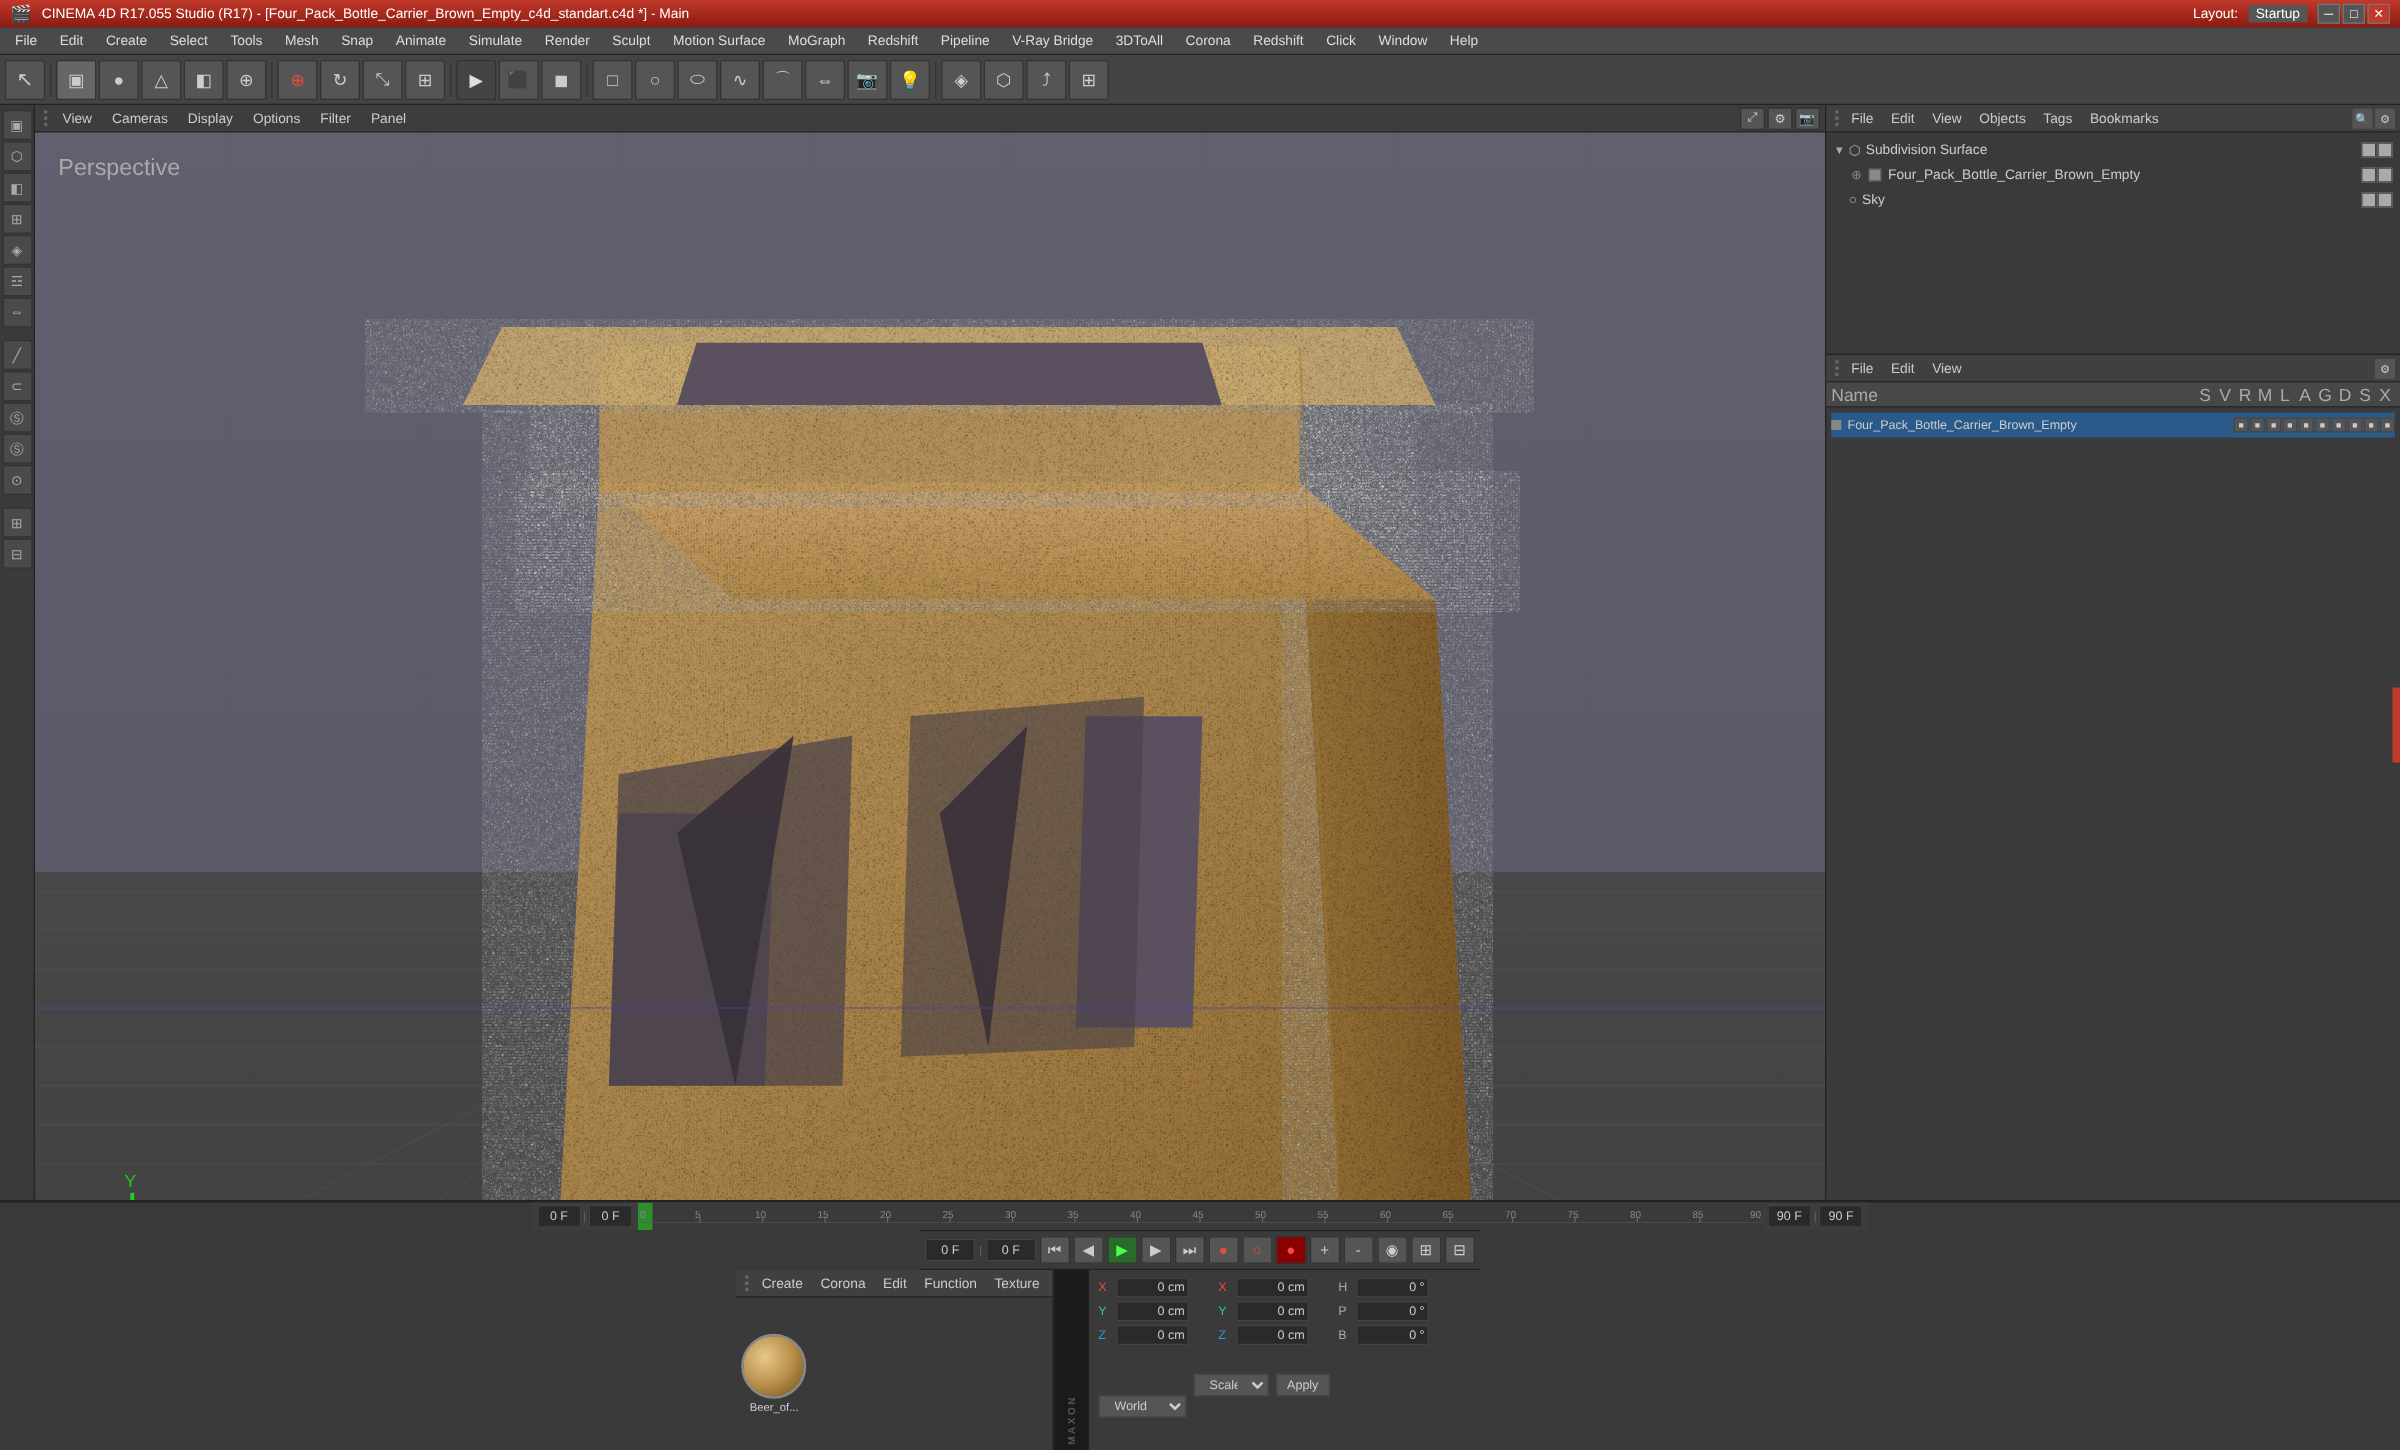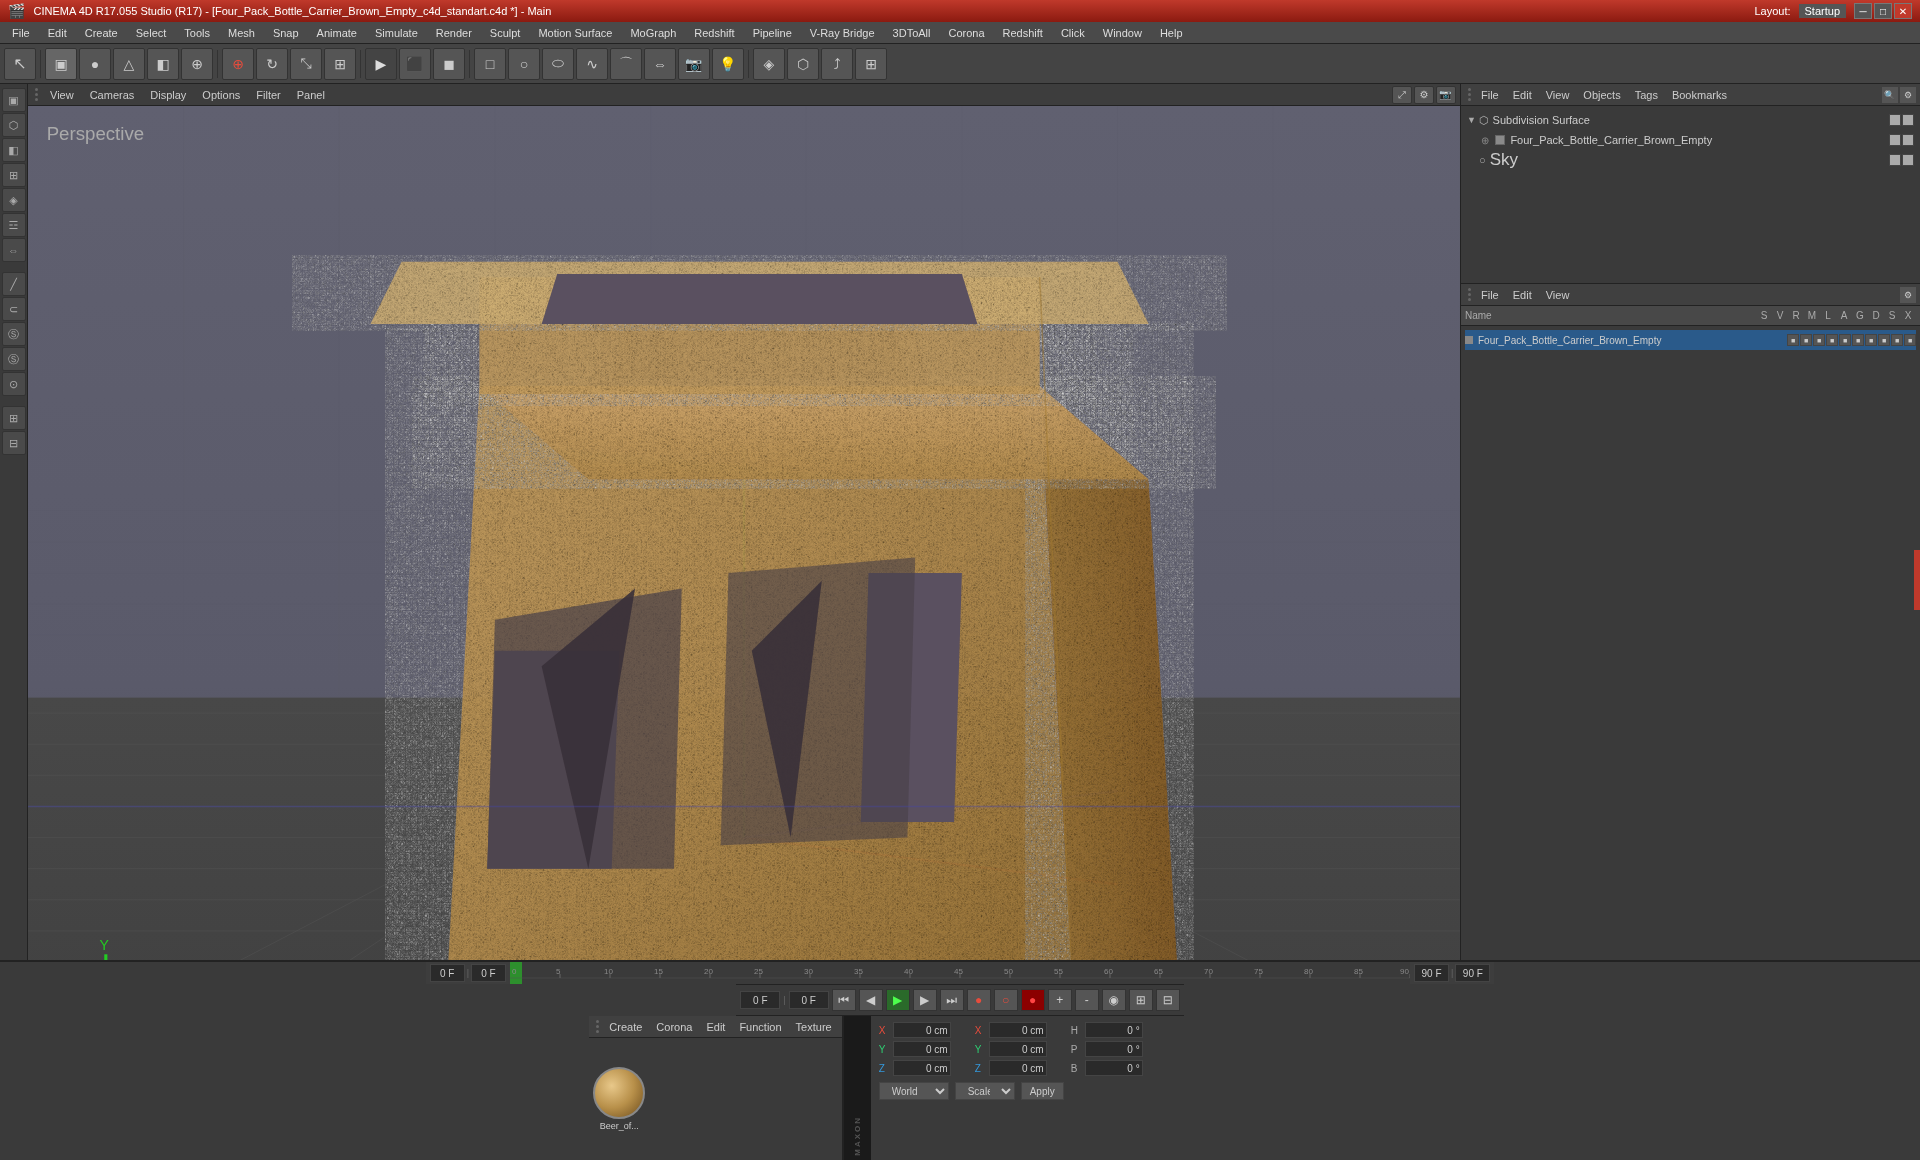--- a/index.html
+++ b/index.html
@@ -201,21 +201,21 @@
       border-bottom: 1px solid #222;
     }
 
     #attr-columns {
       height: 20px;
       background: #484848;
       display: flex;
       align-items: center;
       padding: 0 4px;
       border-bottom: 1px solid #222;
-      font-size: 10px;
+      font-size: 14px;
       color: #aaa;
     }
 
     #attr-content {
       flex: 1;
       padding: 4px;
     }
 
     .attr-row {
       display: flex;
@@ -705,21 +705,21 @@
             <span style="color:#ccc;font-size:11px;">Four_Pack_Bottle_Carrier_Brown_Empty</span>
             <div class="obj-btns">
               <div class="obj-small-btn" style="background:#aaa;"></div>
               <div class="obj-small-btn" style="background:#aaa;"></div>
             </div>
           </div>
 
           <div class="obj-row">
             <span class="obj-expand" style="visibility:hidden;">▶</span>
             <span style="color:#aaa;font-size:11px;margin-right:2px;">○</span>
-            <span style="color:#ccc;font-size:17px;">Sky</span>
+            <span style="color:#ccc;font-size:11px;">Sky</span>
             <div class="obj-btns">
               <div class="obj-small-btn" style="background:#aaa;"></div>
               <div class="obj-small-btn" style="background:#aaa;"></div>
             </div>
           </div>
         </div>
       </div>
 
       <div id="attr-panel">
         <div id="attr-toolbar">
@@ -916,21 +916,21 @@
           <input class="small-field" value="0 cm" style="">
           <span style="color:#555;font-size:9px;width:16px;text-align:center;"></span>
           <span style="color:#3498db;font-size:10px;width:10px;">Z</span>
           <input class="small-field" value="0 cm" style="">
           <span style="color:#555;font-size:9px;width:16px;text-align:center;"></span>
           <span style="color:#aaa;font-size:10px;width:10px;">B</span>
           <input class="small-field" value="0 °" style="">
         </div>
 
         <div style="display:flex;align-items:center;gap:6px;">
-          <select class="world-btn" style="width:70px;">
+          <select class="world-btn" style="width:70px;margin-top:34px;">
             <option>World</option>
           </select>
           <select class="world-btn" style="width:60px;">
             <option>Scale</option>
           </select>
           <button class="apply-btn">Apply</button>
         </div>
       </div>
 
     </div>

